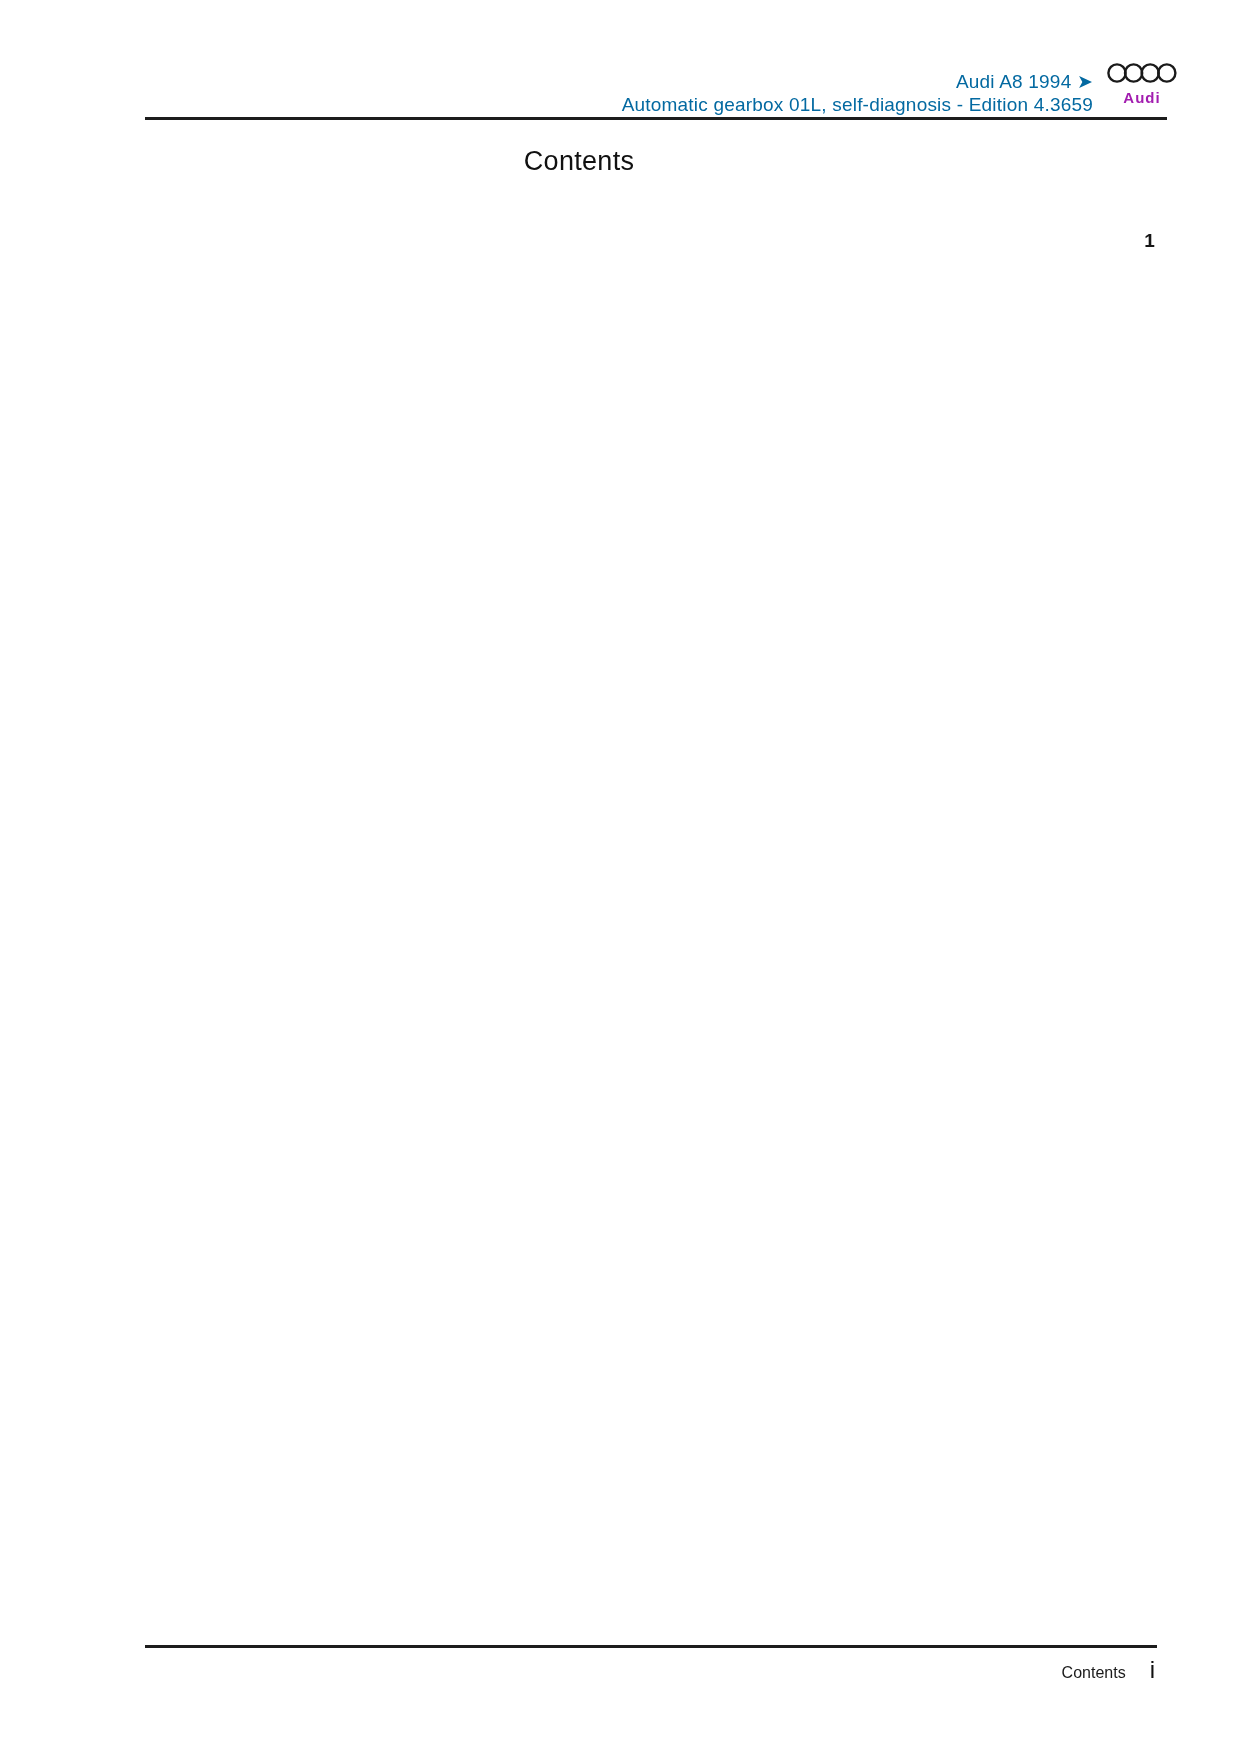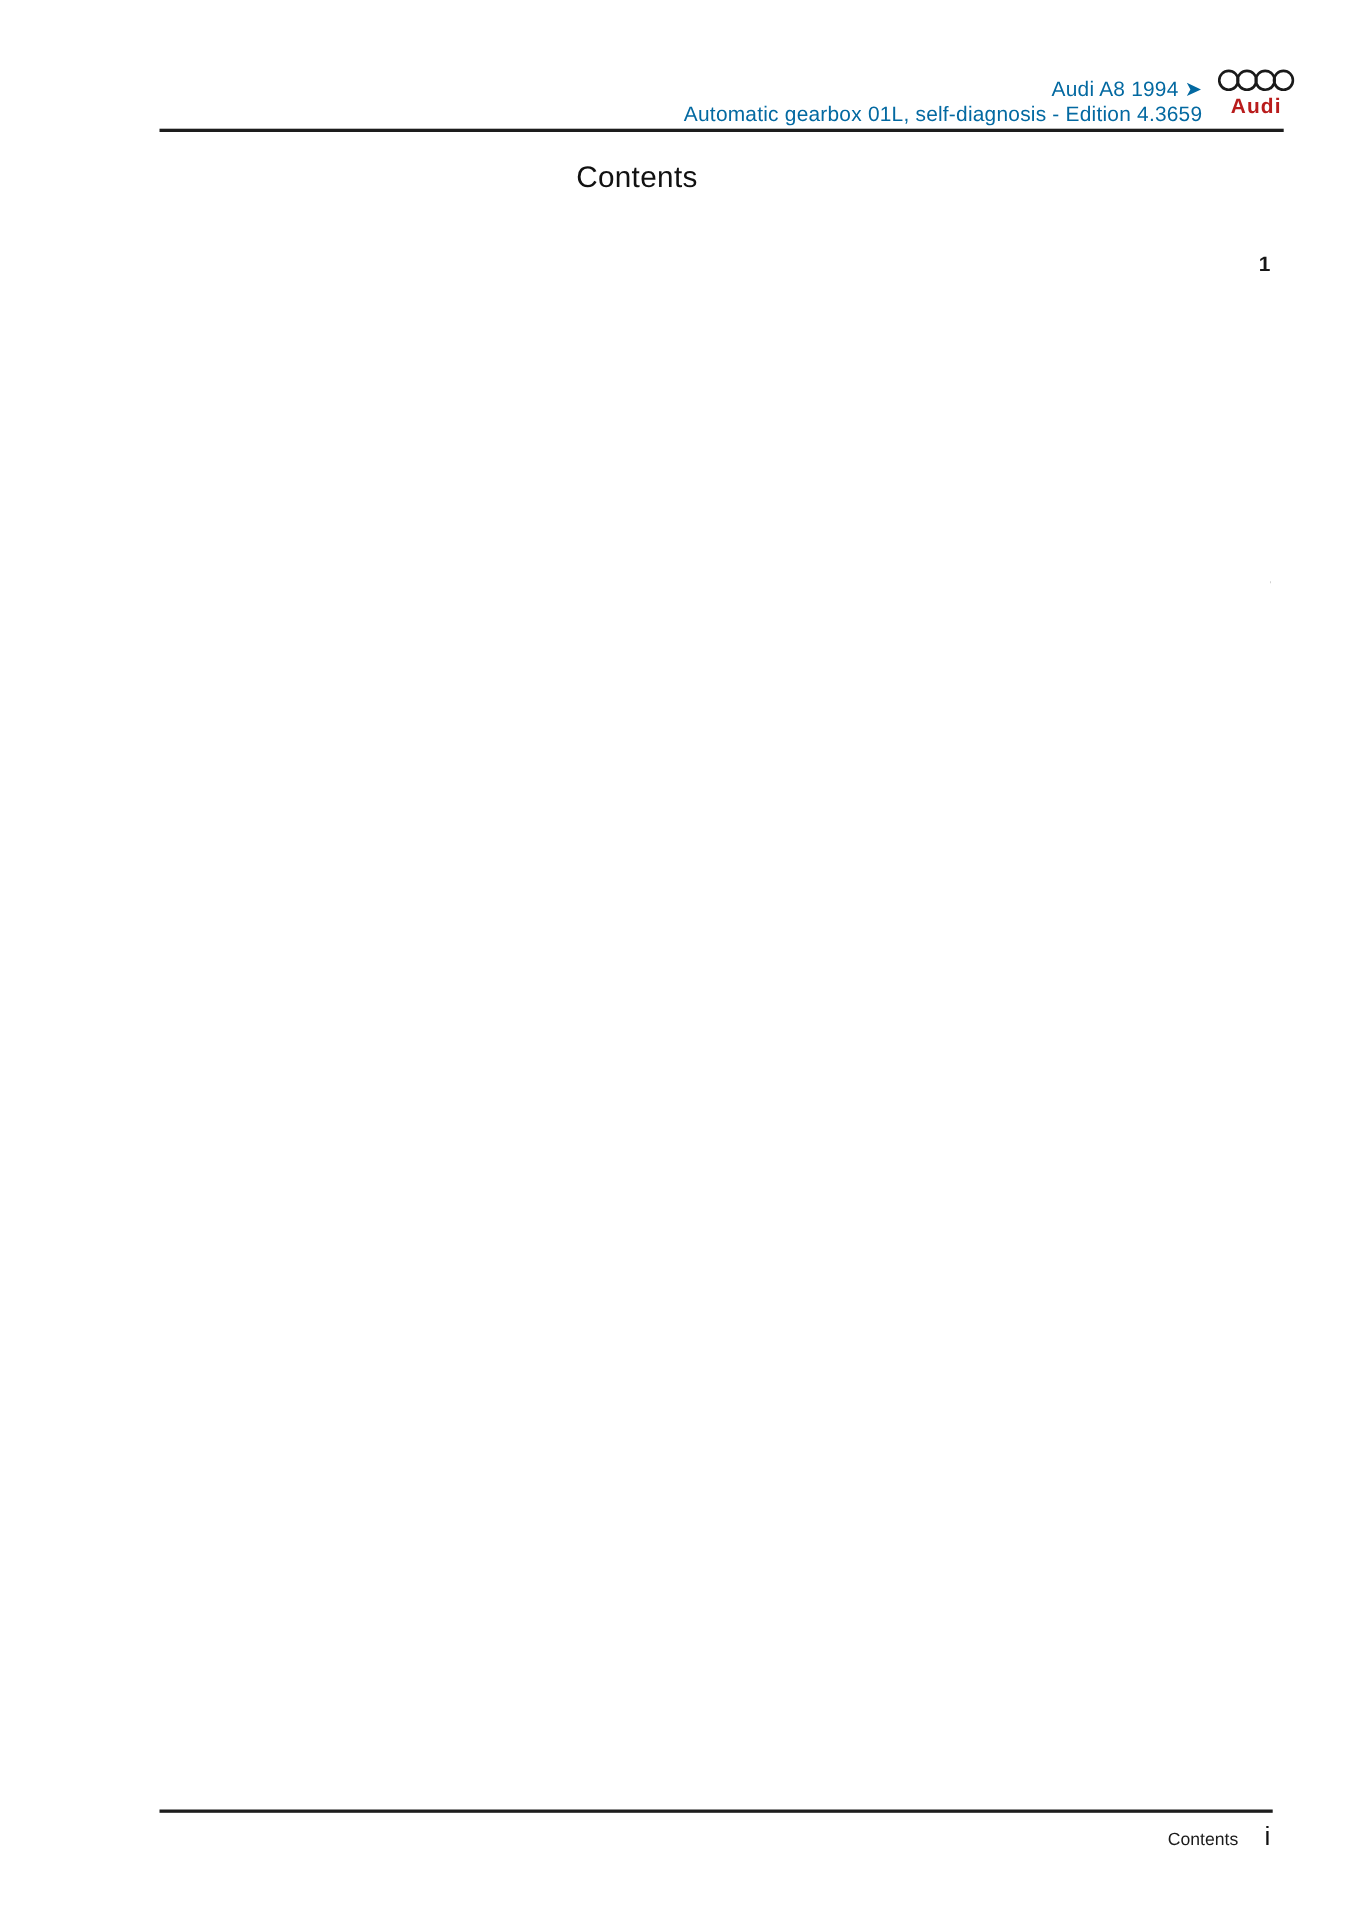--- a/index.html
+++ b/index.html
@@ -18,21 +18,21 @@
     position:absolute;top:70px;left:300px;width:793px;
     text-align:right;font-size:19px;line-height:23px;color:#0369a1;
     letter-spacing:0.2px;
   }
   .logo{
     position:absolute;top:60px;left:1102px;width:80px;
     display:flex;flex-direction:column;align-items:center;
   }
   .logo svg{display:block;}
   .logo .brand{
-    font-size:19px;font-weight:700;letter-spacing:1px;color:#b91c1c;
+    font-size:15px;font-weight:700;letter-spacing:1px;color:#a21caf;
     margin-top:2px;line-height:20px;
   }
   .header-rule{
     position:absolute;top:117px;left:145px;width:1022px;height:3px;
     background:#1d1d1d;
   }
 
   
   .page-title{
     position:absolute;top:146px;left:0;width:1158px;

